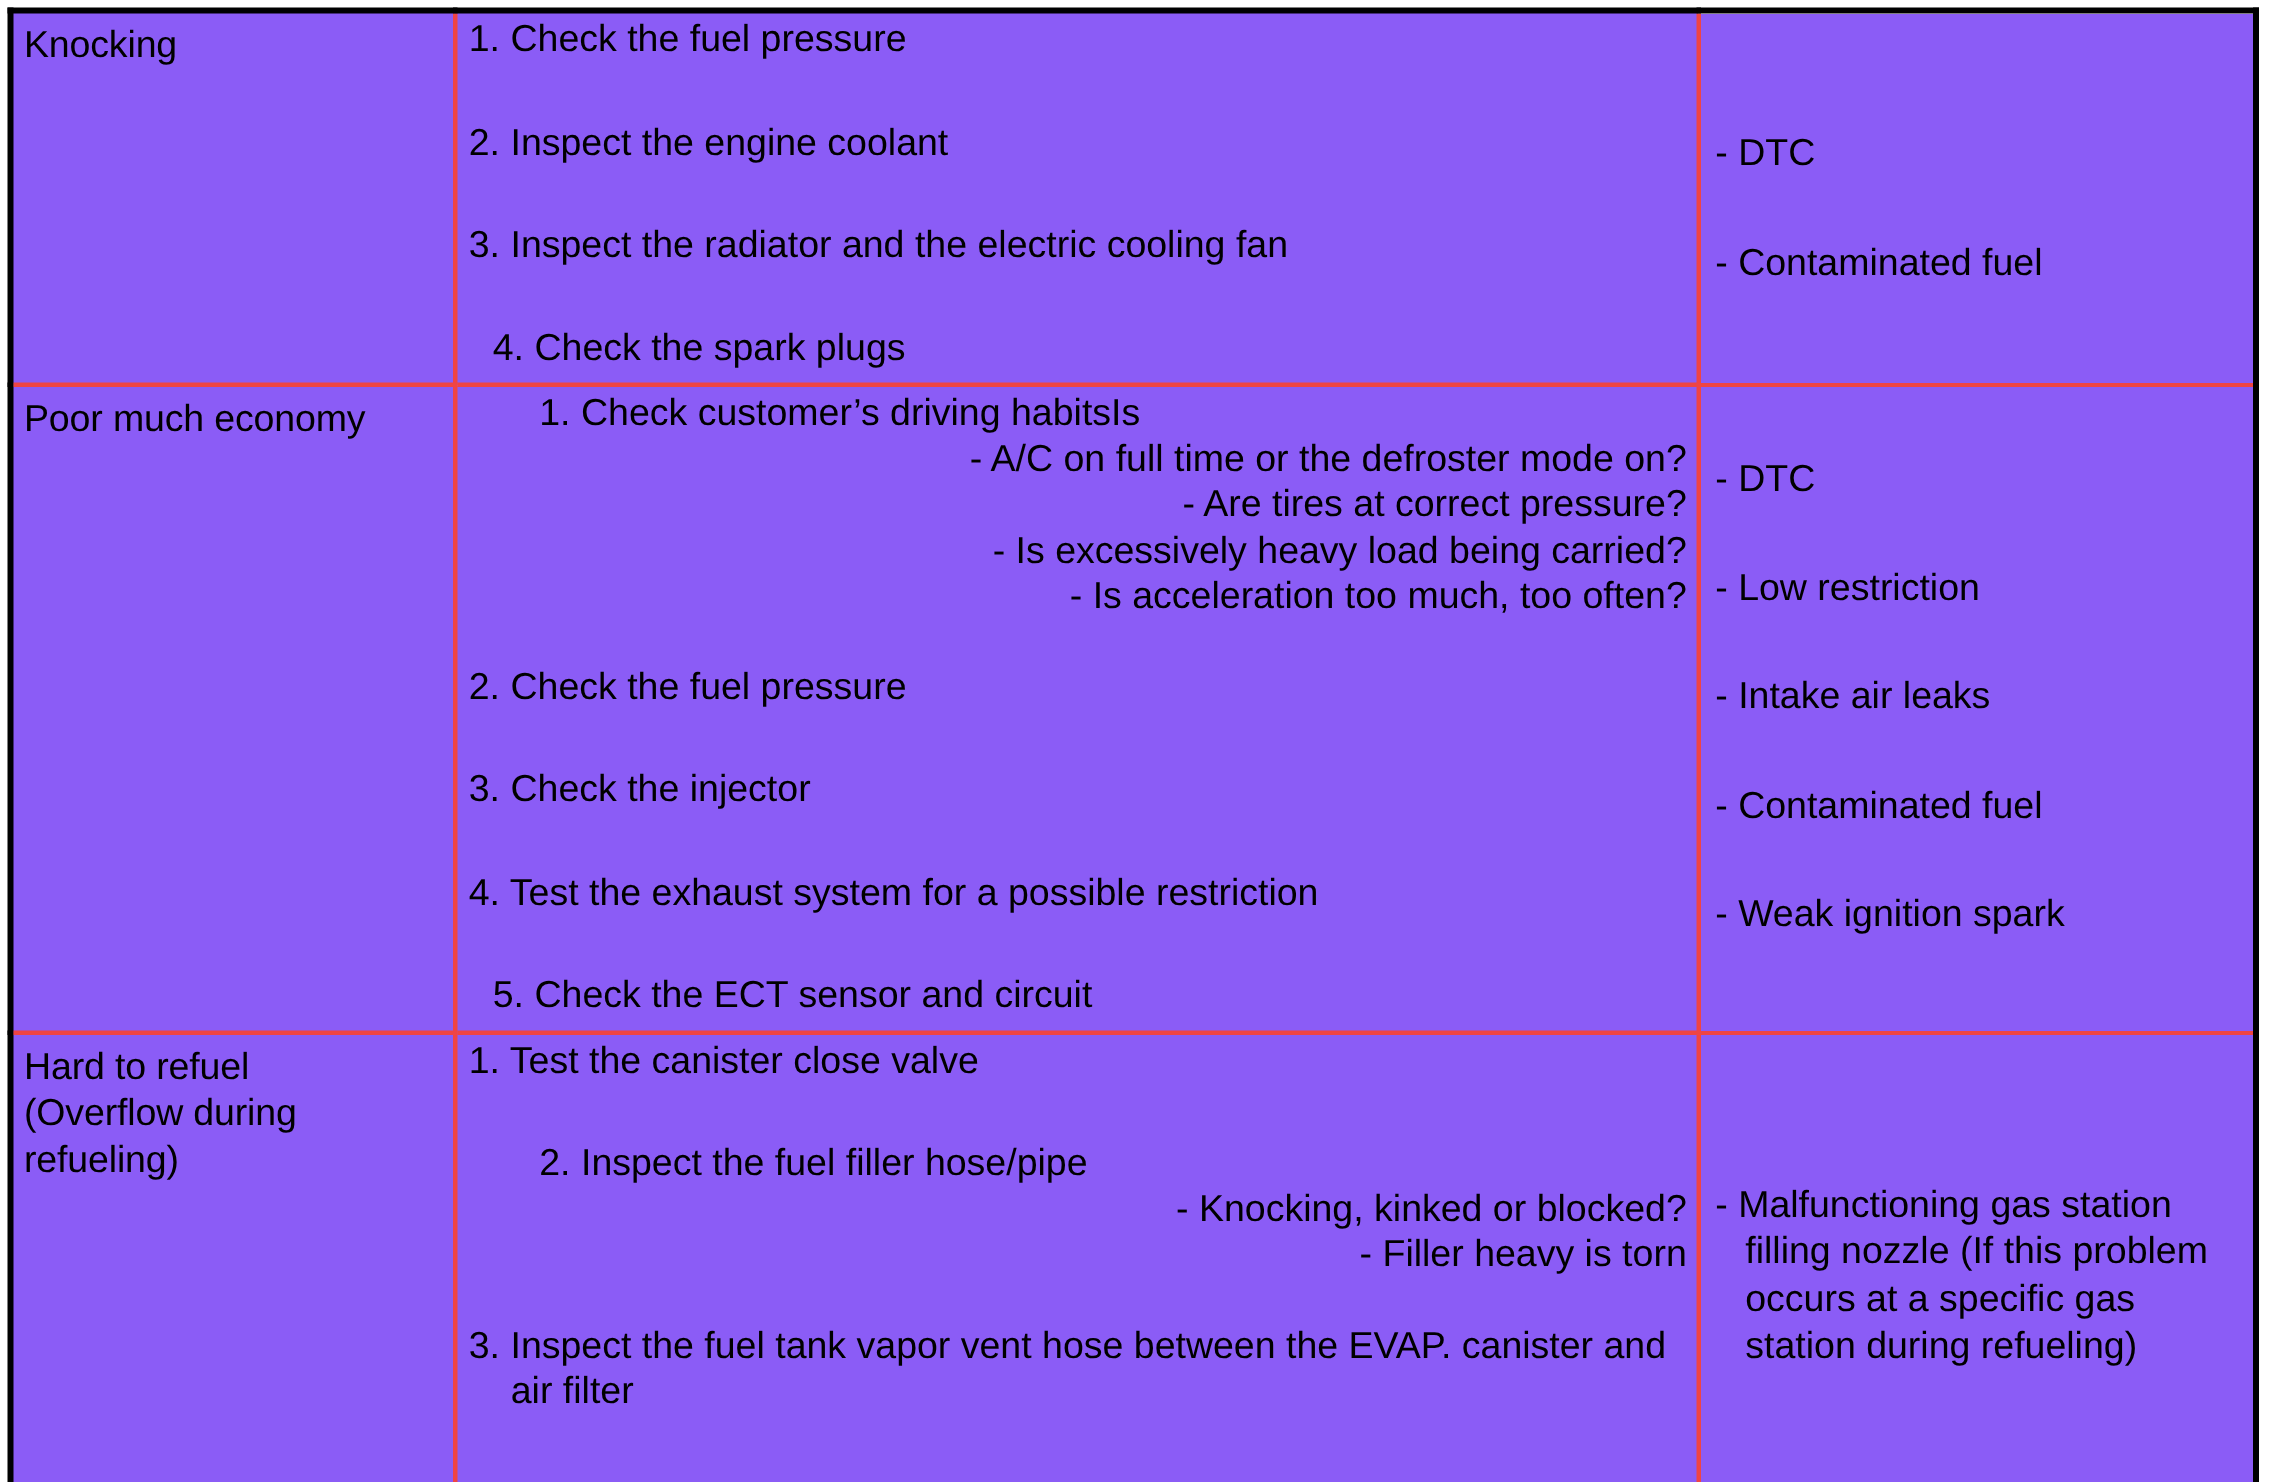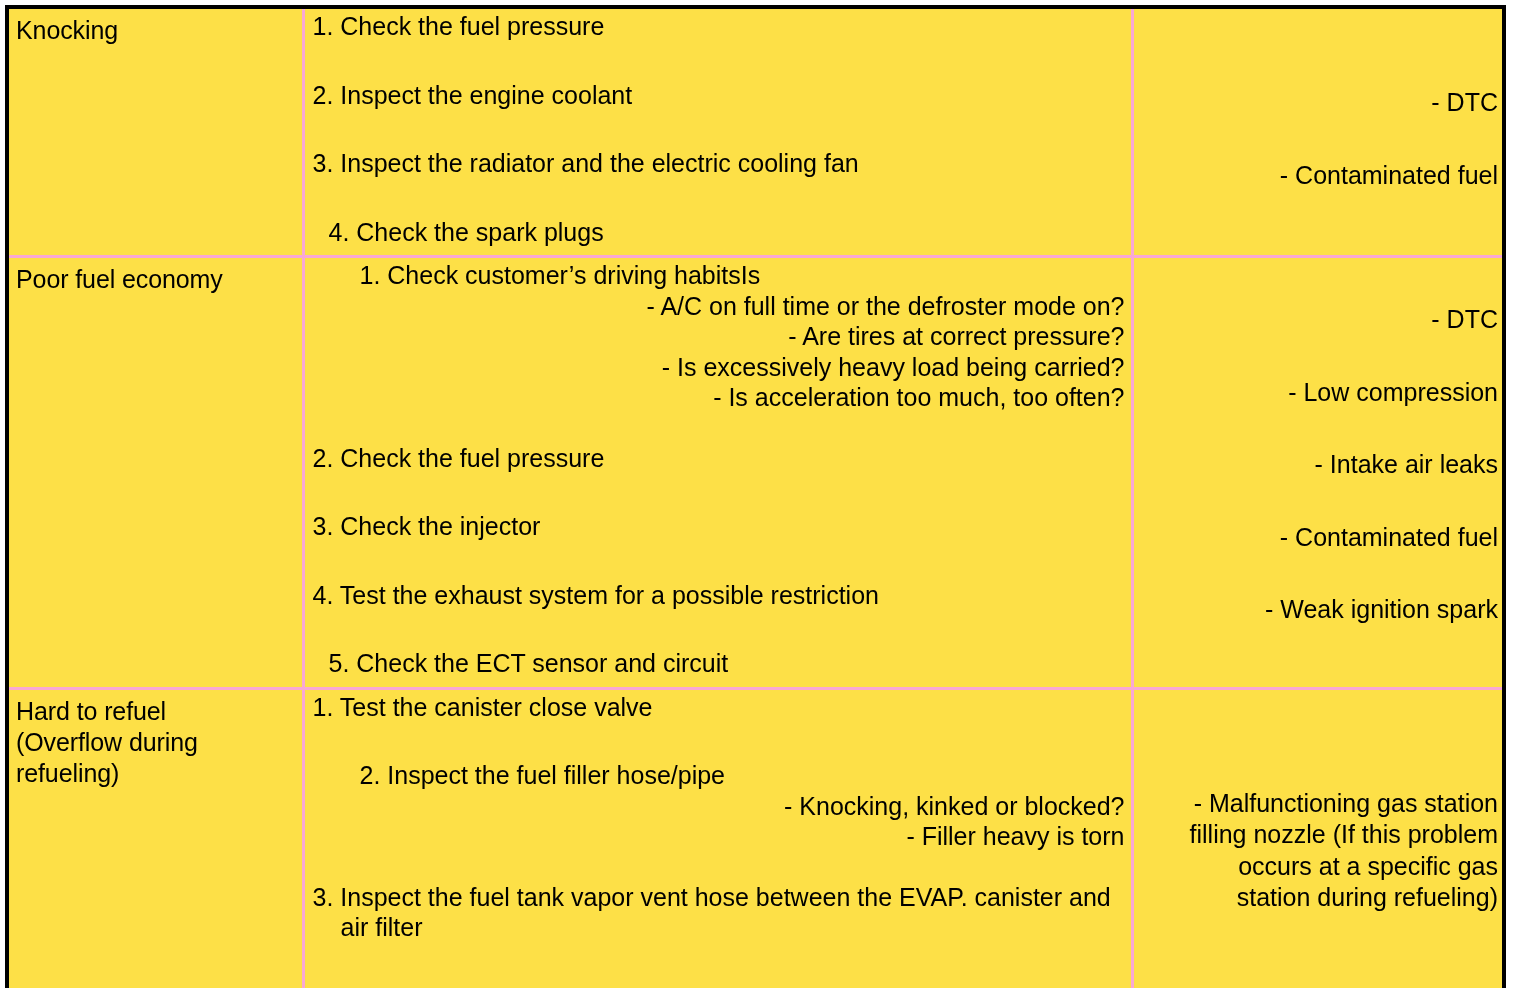--- a/index.html
+++ b/index.html
@@ -28,24 +28,24 @@
     left: 5px;
     top: 5px;
     width: 1501px;
     border-collapse: collapse;
     table-layout: fixed;
     border: 4px solid #000000;
     background: #ffffff;
   }
 
   .sym-table td {
-    border: 3px solid #f9a8d4;
+    border: 3px solid #ef4444;
     vertical-align: top;
     padding: 0;
-    background: #fde047;
+    background: #8b5cf6;
   }
 
   
   col.c-symptom   { width: 296px; }
   col.c-procedure { width: 829px; }
   col.c-cause     { width: 372px; }
 
   .cell-inner {
     padding: 8px 6px 8px 8px;
     font-size: 25px;
@@ -95,21 +95,20 @@
     padding-left: 10px;
     padding-right: 4px;
   }
   .cause-item {
     display: block;
     font-size: 25px;
     line-height: 1.22;
     padding-left: 20px;
     text-indent: -20px;
     margin-bottom: 42px;
-    text-align: right;
   }
   .cause-item.last { margin-bottom: 0; }
 
   
   .v-center-r1 { padding-top: 78px; }
   .v-center-r2 { padding-top: 46px; }
   .v-center-r3 { padding-top: 98px; }
 
   .cause-item.wrap {
     text-indent: -20px;
@@ -174,21 +173,21 @@
           <div class="cell-inner cause-list v-center-r1">
             <span class="cause-item">- DTC</span>
             <span class="cause-item last">- Contaminated fuel</span>
           </div>
         </td>
       </tr>
 
       <tr>
         <td>
           <div class="cell-inner symptom-title">
-            <span class="symptom-line">Poor fuel economy</span>
+            <span class="symptom-line">Poor much economy</span>
           </div>
         </td>
 
         <td>
           <div class="cell-inner proc-list">
 
             <div class="proc-item tight">
               <span class="proc-main">
                   <span class="hang"><span>1.</span>
                 <span>Check customer’s driving habitsIs</span></span>
@@ -228,21 +227,21 @@
                 <span>Check the ECT sensor and circuit</span></span>
                 </span>
             </div>
 
           </div>
         </td>
 
         <td class="cause-cell">
           <div class="cell-inner cause-list v-center-r2">
             <span class="cause-item">- DTC</span>
-            <span class="cause-item">- Low compression</span>
+            <span class="cause-item">- Low restriction</span>
             <span class="cause-item">- Intake air leaks</span>
             <span class="cause-item">- Contaminated fuel</span>
             <span class="cause-item last">- Weak ignition spark</span>
           </div>
         </td>
       </tr>
 
       <tr>
         <td>
           <div class="cell-inner symptom-title">

